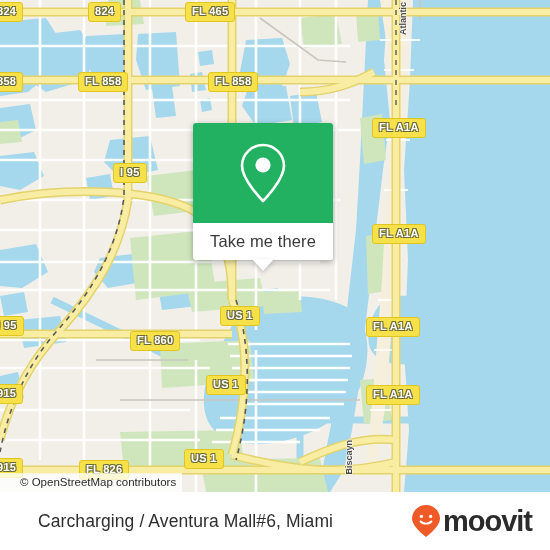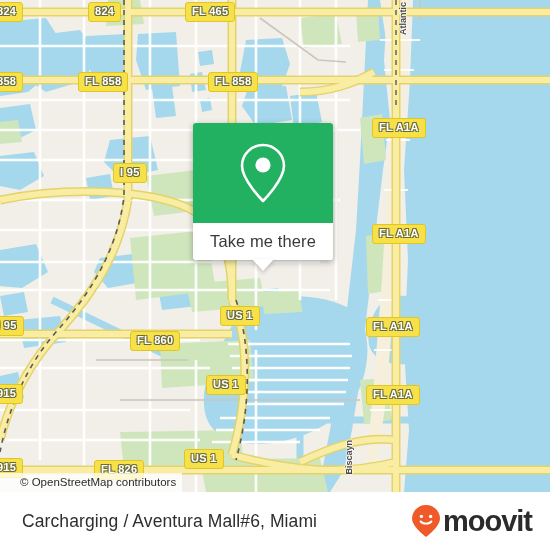--- a/index.html
+++ b/index.html
@@ -84,21 +84,21 @@
   }
   #pin-icon{display:block;}
 
   
   #footer{
     position:absolute;left:0;top:492px;width:550px;height:58px;
     background:#ffffff;overflow:hidden;
   }
   #footer-veil{position:absolute;inset:0;background:rgba(255,255,255,.55);}
   #footer-title{
-    position:absolute;left:22px;top:50%;transform:translateY(-50%);
+    position:absolute;left:38px;top:50%;transform:translateY(-50%);
     font-size:17.5px;color:#2e2e2e;letter-spacing:.1px;white-space:nowrap;
   }
   #brand{
     position:absolute;right:18px;top:50%;transform:translateY(-50%);
     display:flex;align-items:center;gap:2px;
   }
   #brand-word{
     font-size:29px;font-weight:bold;color:#2b2b2b;letter-spacing:-1px;
     line-height:29px;
   }
@@ -275,21 +275,21 @@
         <div class="shield" style="left: 372px; top: 224px;">FL A1A</div>
         <div class="shield" style="left: 220px; top: 306px;">US 1</div>
         <div class="shield" style="left: -10px; top: 316px;">I 95</div>
         <div class="shield" style="left: 94px; top: 331px; margin-left: 36px;">FL 860</div>
         <div class="shield" style="left: 366px; top: 317px;">FL A1A</div>
         <div class="shield" style="left: -10px; top: 384px;">915</div>
         <div class="shield" style="left: 206px; top: 375px;">US 1</div>
         <div class="shield" style="left: 366px; top: 385px;">FL A1A</div>
         <div class="shield" style="left: 184px; top: 449px;">US 1</div>
         <div class="shield" style="left: -10px; top: 458px;">915</div>
-        <div class="shield" style="left: 94px; top: 460px;">FL 826</div>
+        <div class="shield" style="left: 79px; top: 460px;">FL 826</div>
       </div>
 
     <div id="places">
         <div class="vlabel" style="left: 398px; top: 2px; transform: rotate(-90deg) translateX(-100%);">Atlantic</div>
         <div class="vlabel" style="left: 344px; top: 440px; transform: rotate(-90deg) translateX(-100%);">Biscayn</div>
       </div>
 
     <div id="attrib">© OpenStreetMap contributors</div>
   </div>
 

